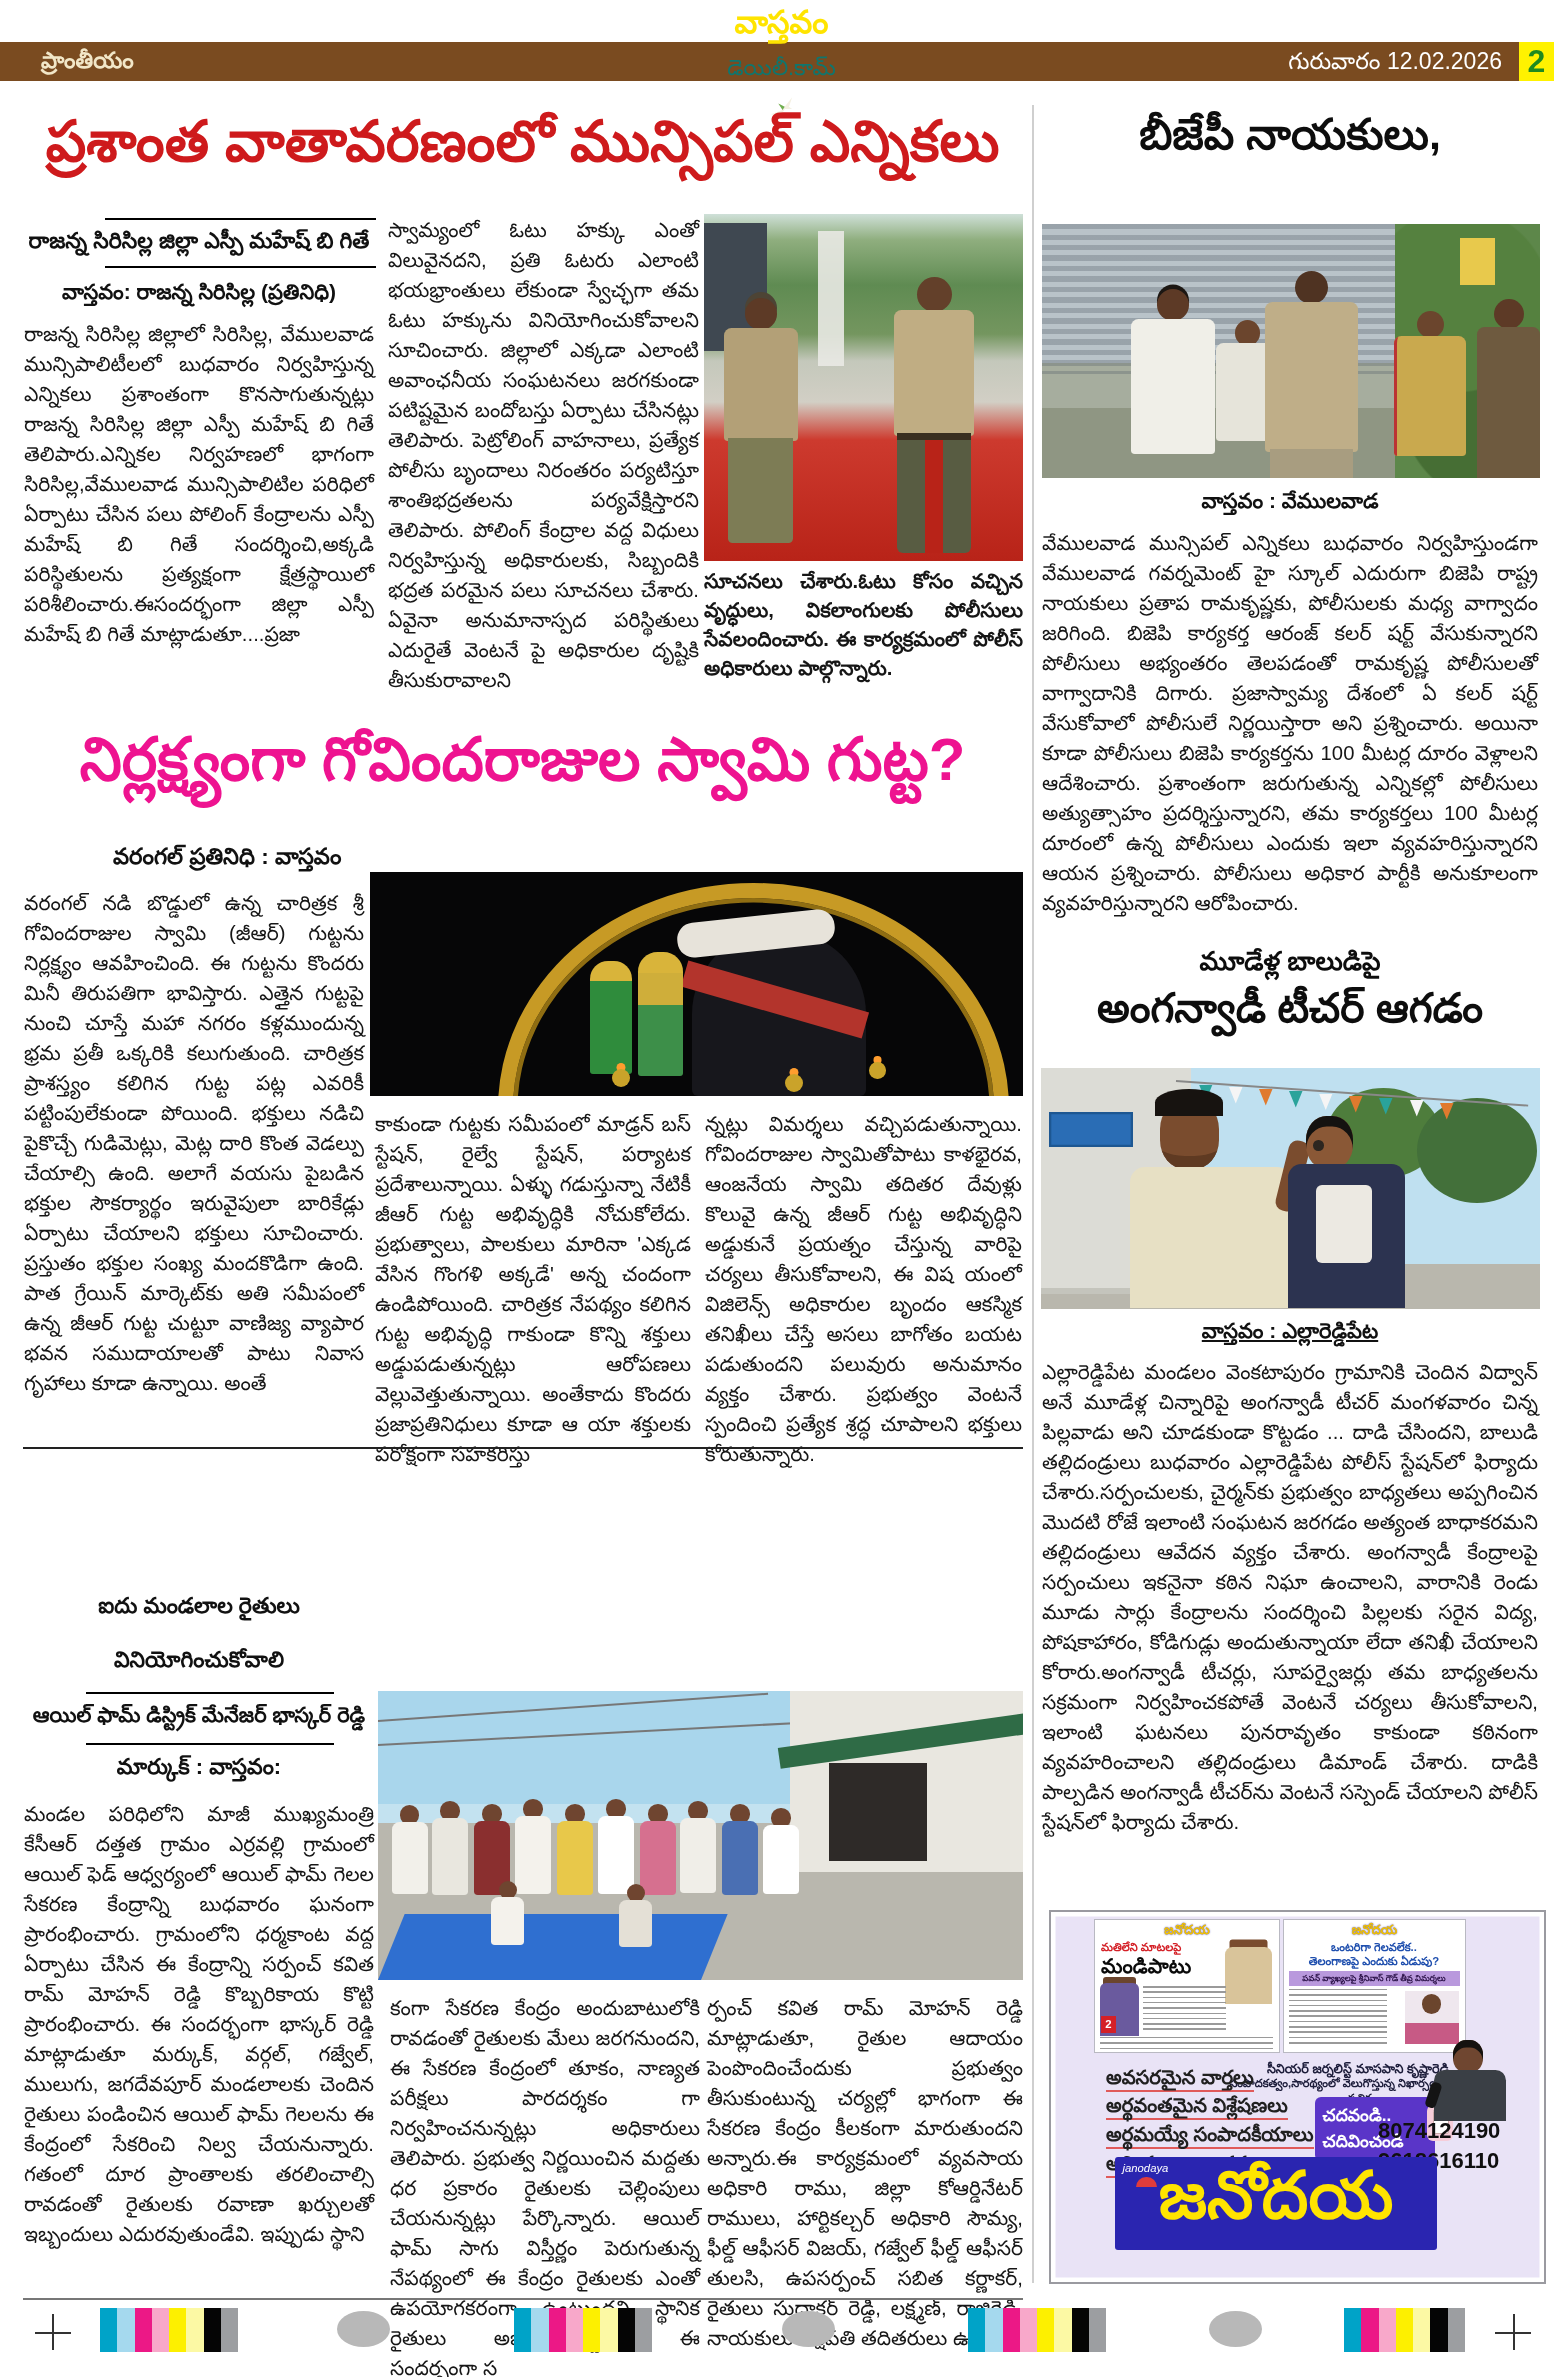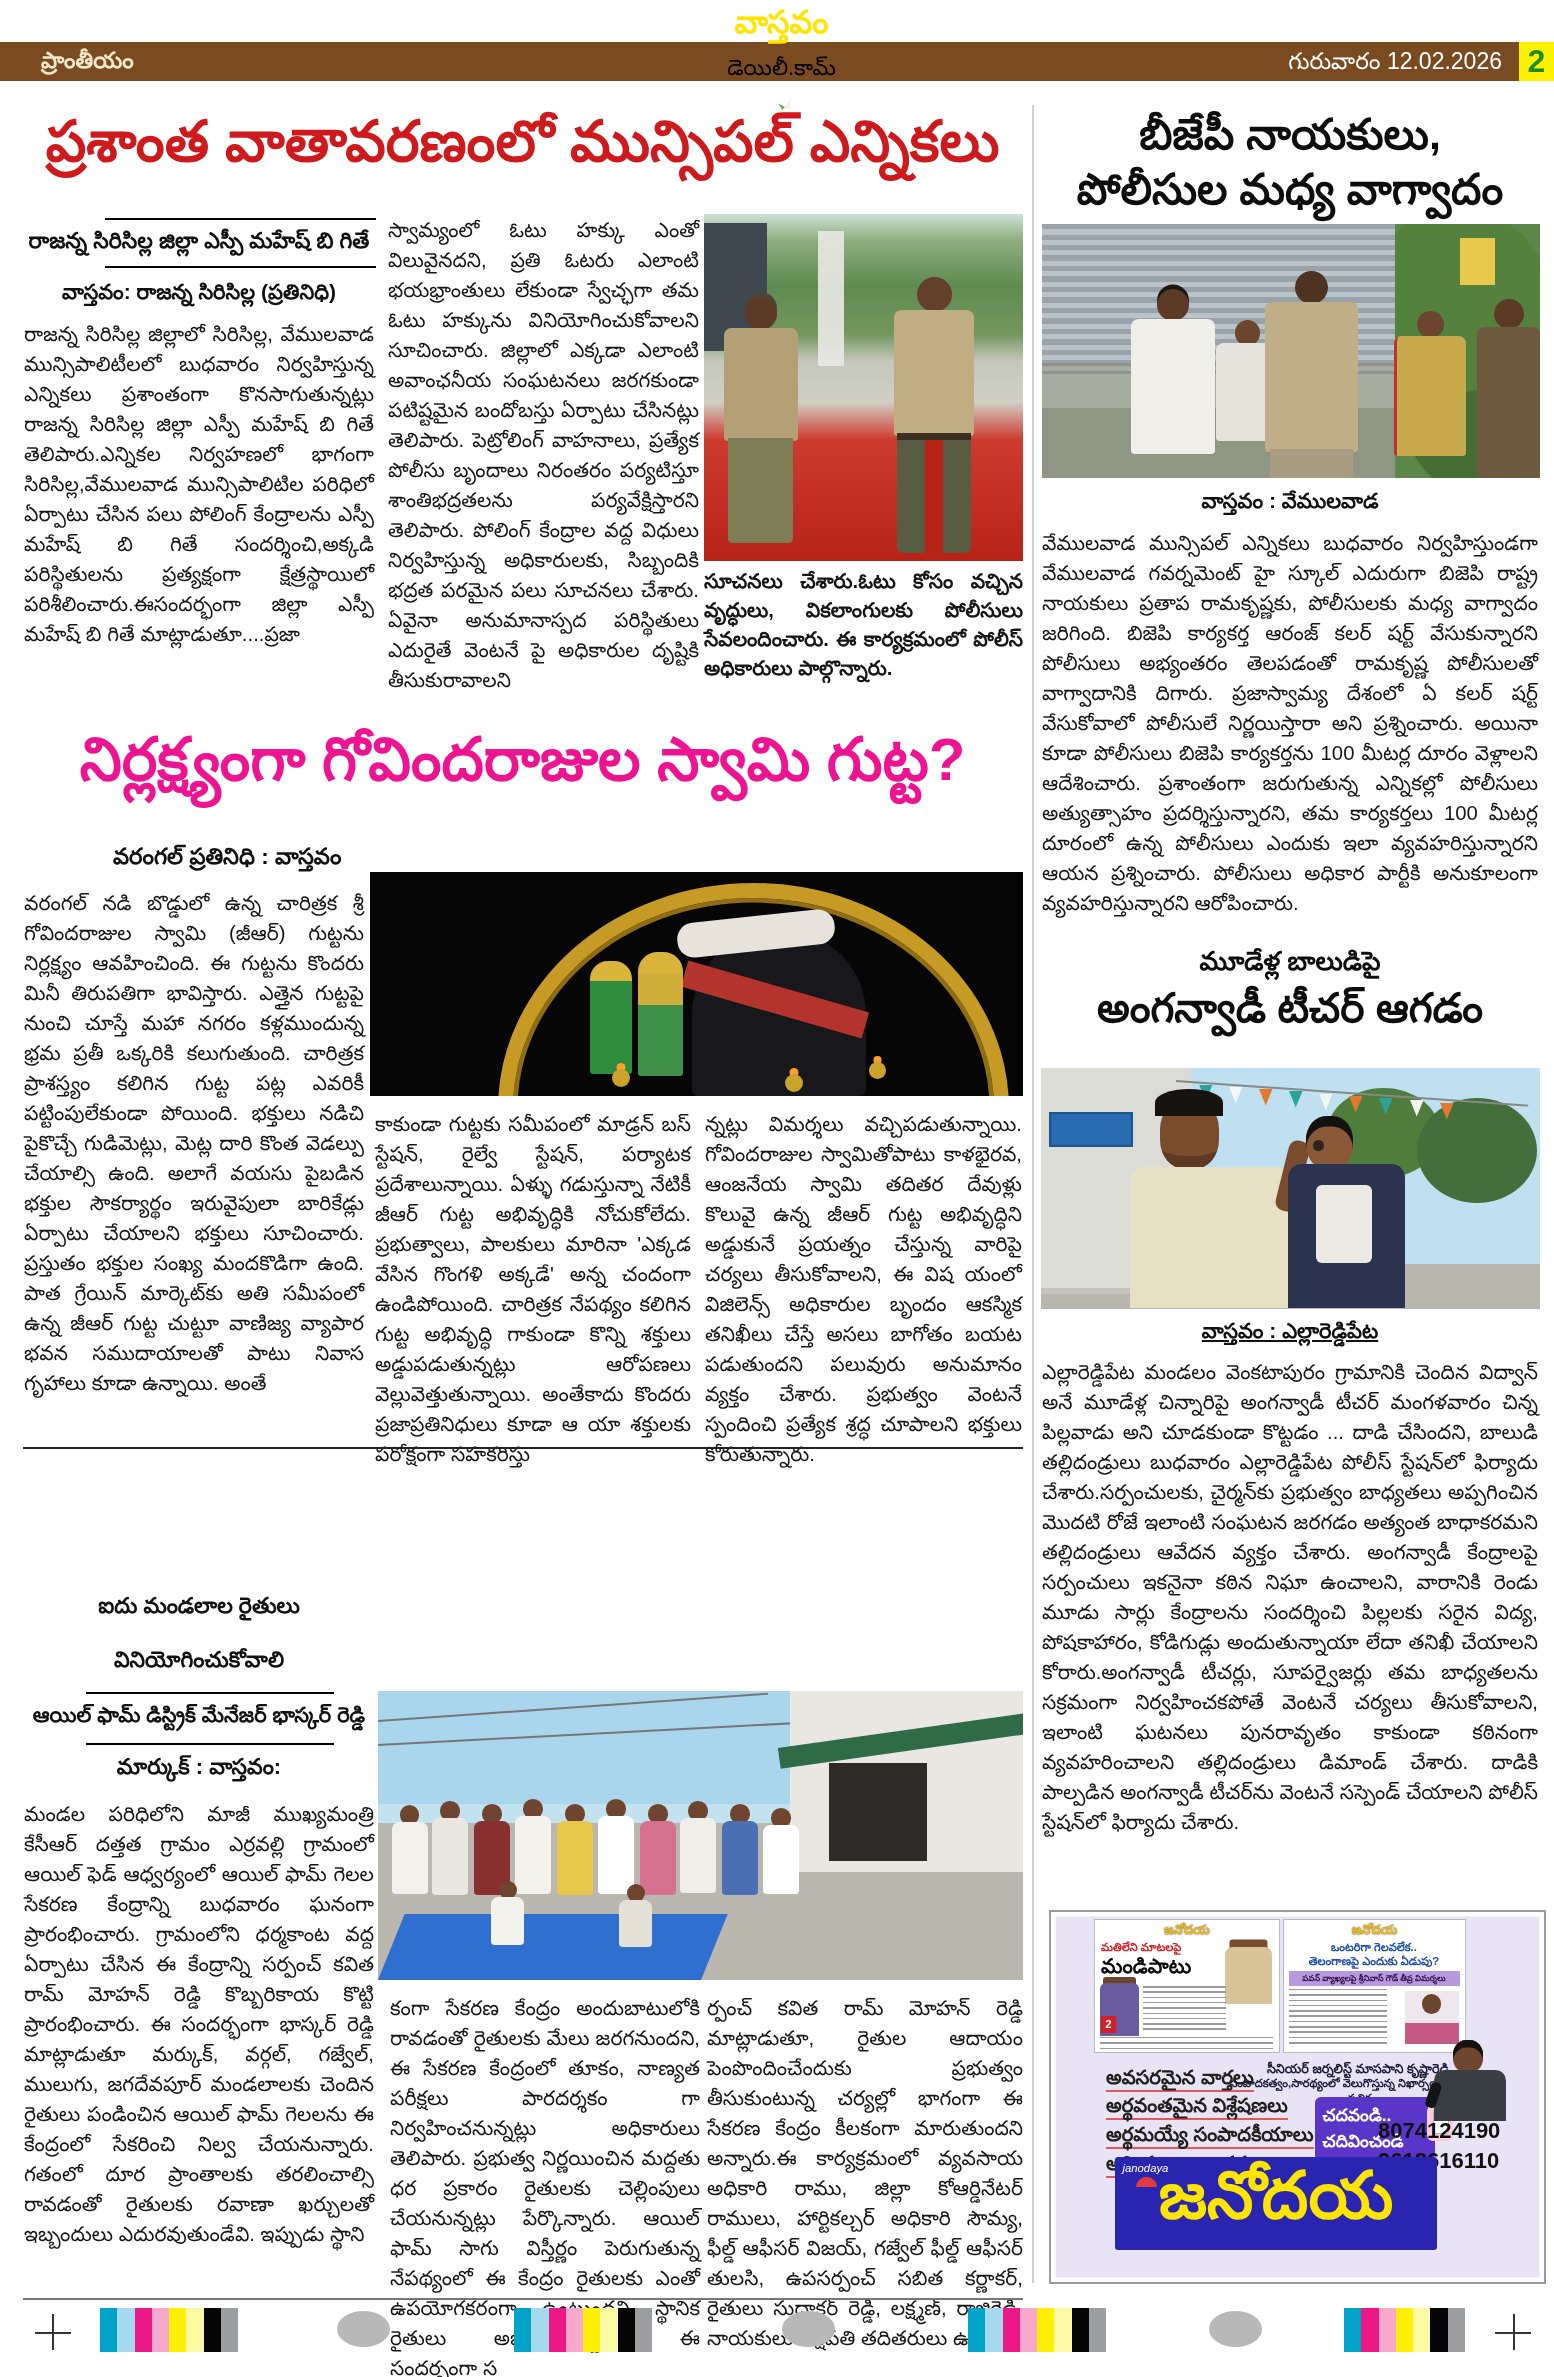--- a/index.html
+++ b/index.html
@@ -4,21 +4,21 @@
 <style>
   html,body{margin:0;padding:0;background:#ffffff;}
   .page{position:relative;width:1555px;height:2377px;background:#fff;overflow:hidden;
         font-family:"Liberation Sans","DejaVu Sans",sans-serif;color:#111;}
   .abs{position:absolute;}
   
   .topbar{left:0;top:42px;width:1519px;height:39px;background:#7a4b20;}
   .section-label{left:41px;top:48px;font-size:22.6px;color:#f2e7c8;font-weight:bold;}
   .mast-center{left:526px;top:42px;width:511px;height:39px;display:flex;align-items:center;justify-content:center;gap:7.5px;flex-direction:column;}
   .mast-title{font-size:32px;font-weight:bold;color:#ffe400;}
-  .mast-sub{font-size:22px;color:#000000;}
+  .mast-sub{font-size:22px;color:#0f766e;}
   .mast-date{right:53px;top:48px;position:absolute;font-size:23px;color:#ffffff;}
   .page-badge{left:1519px;top:42px;width:35px;height:39px;background:#fff200;display:flex;align-items:center;justify-content:center;}
   .page-badge span{font-size:32px;font-weight:bold;color:#1f8a1f;}
   
   .headline-red{font-size:57px;font-weight:bold;color:#ce1a1c;text-align:center;line-height:1.2;}
   .headline-magenta{font-size:60px;font-weight:bold;color:#ee1390;text-align:center;line-height:1.2;}
   .headline-purple{font-size:45px;font-weight:bold;color:#7b2583;text-align:center;line-height:1.2;}
   .headline-black{font-size:43px;font-weight:bold;color:#0d0d0d;text-align:center;line-height:1.28;}
   .kicker{font-size:26px;font-weight:bold;color:#0d0d0d;text-align:center;}
   .subhead{font-size:22px;font-weight:bold;text-align:center;line-height:1.3;}
@@ -97,21 +97,20 @@
       <span class="hd" style="width:35px;height:35px;background:#63402a;"></span>
       <span class="tr" style="width:80px;height:126px;background:#c0ad83;"></span>
       <span class="tr" style="width:74px;height:9px;background:#3a2f20;border-radius:0;"></span>
       <span class="tr" style="width:74px;height:113px;border-radius:0 0 6px 6px;background:linear-gradient(90deg,#585c42 0 38%,#b82318 38% 62%,#585c42 62% 100%);"></span>
     </div>
   </div>
   <div class="abs caption" style="left:704px;top:567px;width:319px;">సూచనలు చేశారు.ఓటు కోసం వచ్చిన వృద్ధులు, వికలాంగులకు పోలీసులు సేవలందించారు. ఈ కార్యక్రమంలో పోలీస్ అధికారులు పాల్గొన్నారు.</div>
 
   <div class="abs headline-black" style="left:1039px;top:107px;width:502px;">
     <span style="display:block;">బీజేపీ నాయకులు,</span>
-    <span style="display:block;">పోలీసుల మధ్య వాగ్వాదం</span>
   </div>
   <div class="photo" style="left:1042px;top:224px;width:498px;height:254px;">
     <div class="ph" style="left:0;top:0;right:0;bottom:0;background:linear-gradient(180deg,#b9c3c9 0 139px,#a6ad9e 139px 184px,#8f9683 184px 254px);"></div>
     <div class="ph" style="left:0;top:0;width:498px;height:150px;background:repeating-linear-gradient(180deg,rgba(85,95,105,.32) 0 5.3px,transparent 5.3px 10.5px);"></div>
     <div class="ph" style="left:353px;top:0;width:158px;height:254px;background:radial-gradient(circle at 40% 30%,#55813f 0 45%,transparent 46%),radial-gradient(circle at 70% 70%,#466e34 0 50%,transparent 51%),#5d874a;"></div>
     <div class="ph" style="left:418px;top:13.5px;width:35px;height:47px;background:#e8c94c;"></div>
     <div class="person" style="left:89px;top:65px;">
       <span class="hd" style="width:32px;height:32px;background:#5d3a26;box-shadow:0 -4.5px 0 #1c1713;"></span>
       <span class="tr" style="width:84px;height:135px;background:#f0efe8;"></span>
     </div>

